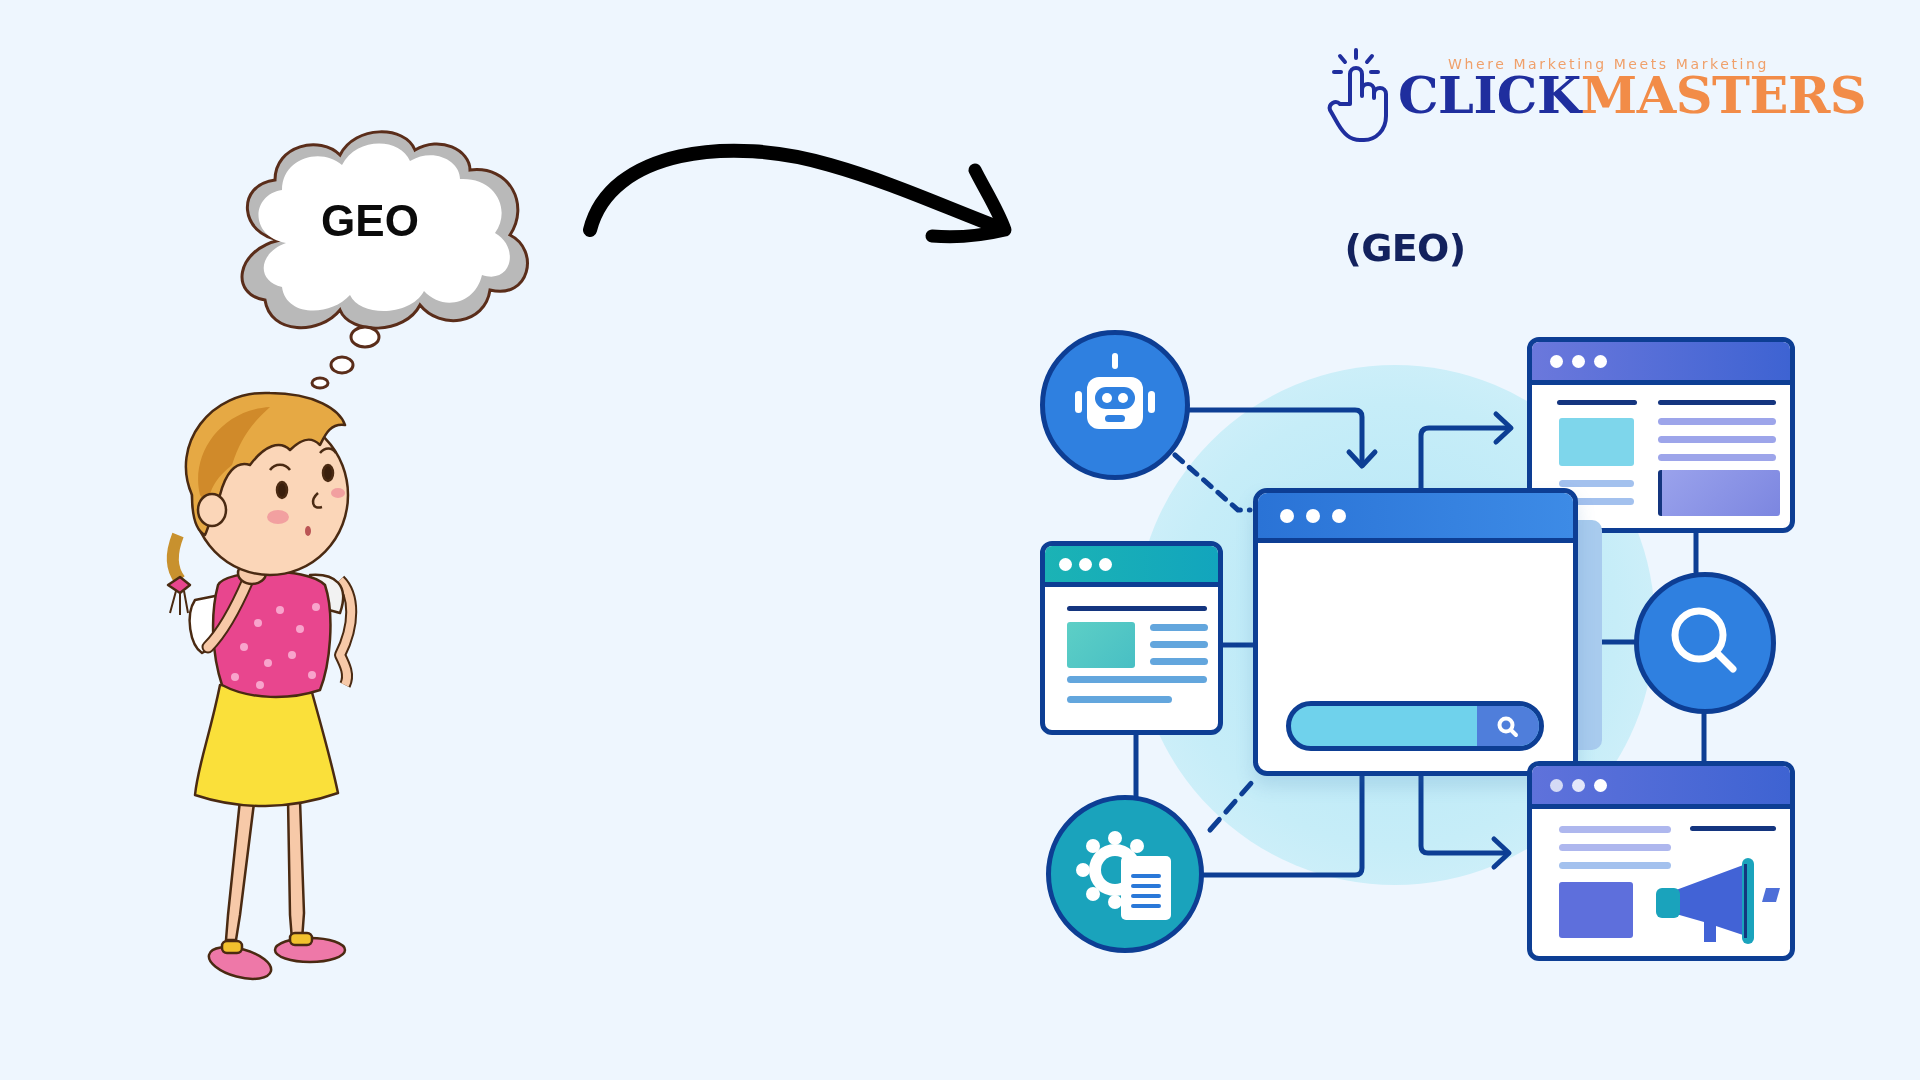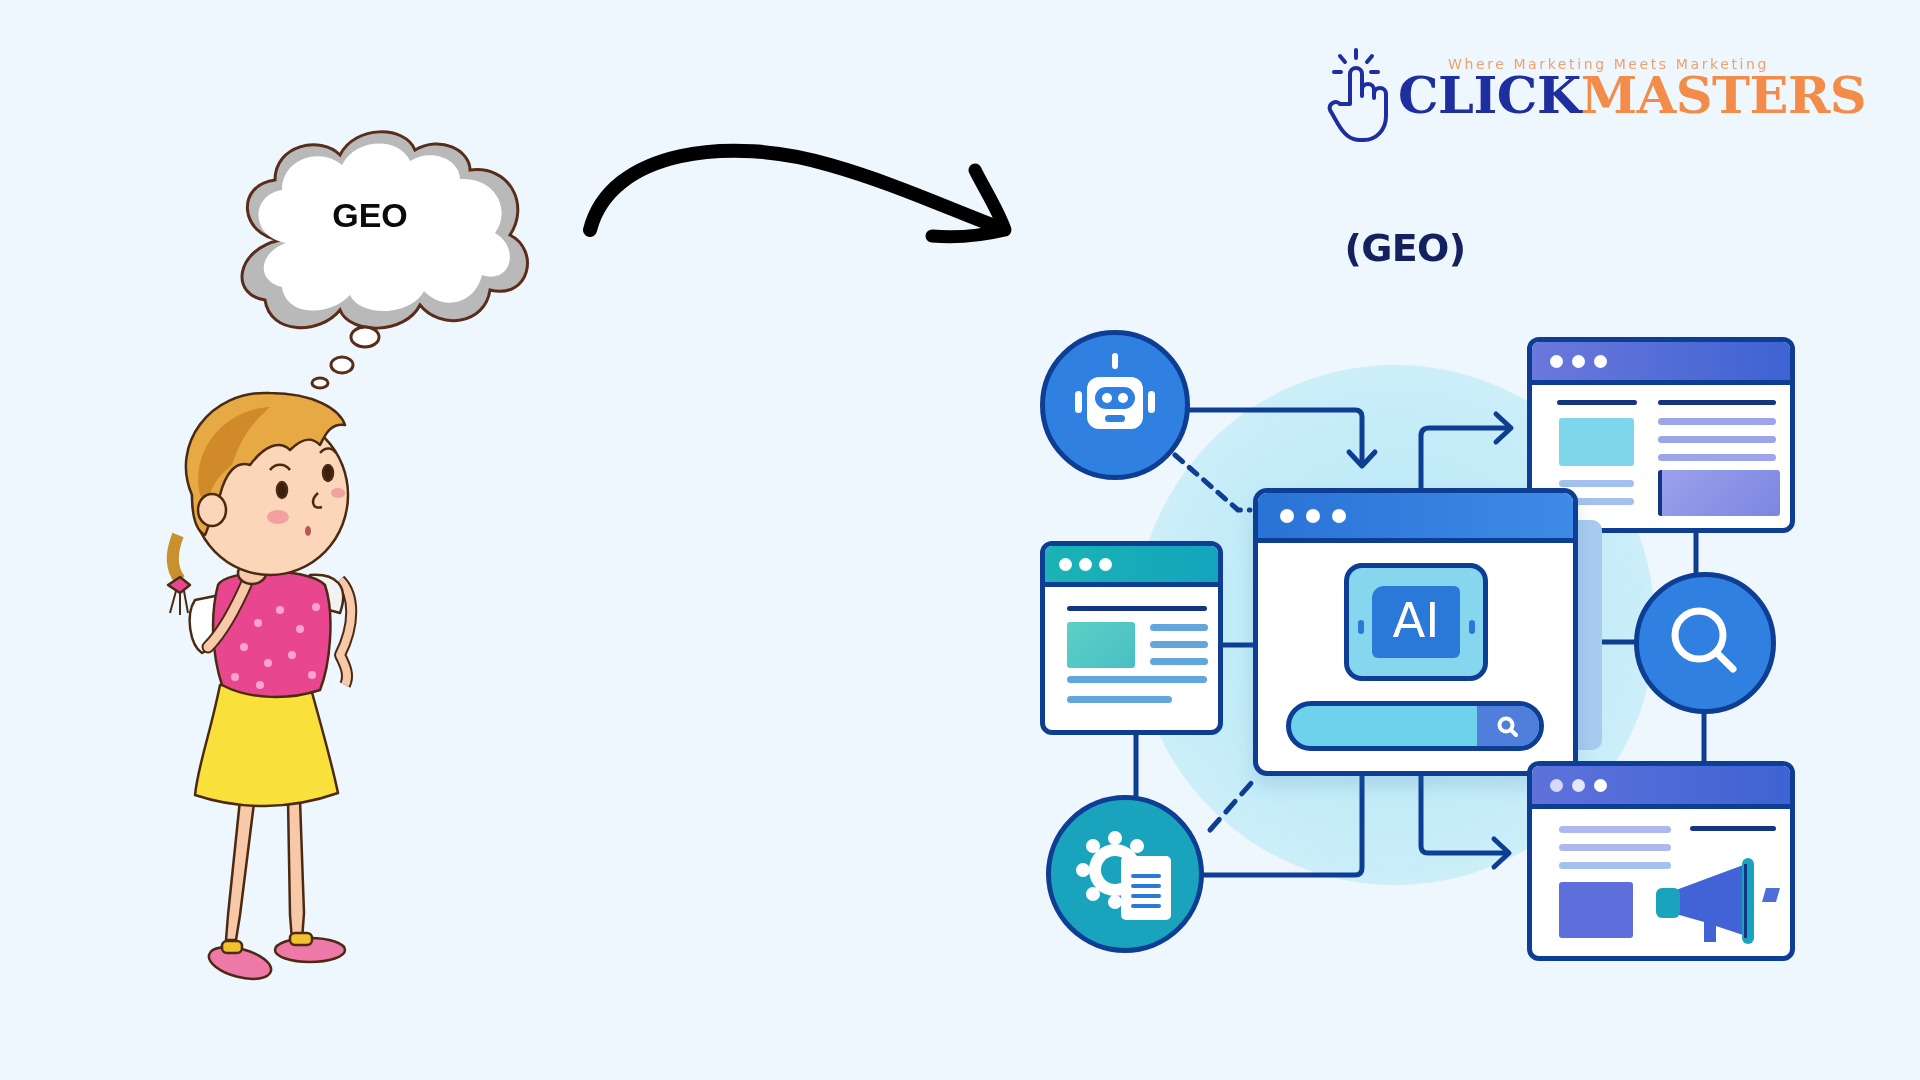--- a/index.html
+++ b/index.html
@@ -12,21 +12,21 @@
      font-size:14px; letter-spacing:2.6px; color:#F0A06A; white-space:nowrap; }
   #logo .brand { position:absolute; left:76px; top:26px; font-family:"DejaVu Serif", serif; font-weight:bold;
      font-size:51px; letter-spacing:-0.5px; white-space:nowrap; line-height:1; }
   #logo .brand .click { color:#1F2E9E; }
   #logo .brand .masters { color:#F28C48; }
   
   #title { left:1030px; top:224px; width:750px; text-align:center; color:#13225E;
      font-family:"DejaVu Sans", sans-serif; font-weight:bold; font-size:38px; line-height:48px; letter-spacing:-0.6px; }
   
   #cloud-text { left:300px; top:196px; width:140px; text-align:center; font-family:"Liberation Sans", sans-serif;
-     font-weight:bold; font-size:34px; color:#0b0b0b; }
+     font-weight:bold; font-size:44px; color:#0b0b0b; }
   
   .win { position:absolute; background:#fff; border:5px solid #0D3E94; border-radius:12px; overflow:hidden; box-sizing:border-box; }
   .win .bar { position:absolute; left:0; right:0; top:0; border-bottom:5px solid #0D3E94; }
   .win .dot { position:absolute; width:13px; height:13px; border-radius:50%; background:#fff; }
   .ln { position:absolute; height:7px; border-radius:4px; }
   .blk { position:absolute; border-radius:3px; }
   .circle { position:absolute; border-radius:50%; border:5px solid #0D3E94; box-sizing:border-box; }
 </style>
 </head>
 <body>
@@ -207,26 +207,20 @@
 
   <div class="abs" style="left:1560px;top:520px;width:42px;height:230px;background:#A8CBEE;border-radius:0 10px 10px 0;"></div>
 
   <div class="win" style="left:1253px;top:488px;width:325px;height:288px;border-radius:14px;box-shadow:0 10px 18px rgba(60,120,180,0.18);">
     <div class="bar" style="height:45px;background:linear-gradient(90deg,#2A73D6,#3D8BE6);">
       <span class="dot" style="left:22px;top:16px;width:14px;height:14px"></span>
       <span class="dot" style="left:48px;top:16px;width:14px;height:14px"></span>
       <span class="dot" style="left:74px;top:16px;width:14px;height:14px"></span>
     </div>
 
-    <div class="abs" style="left:86px;top:70px;width:144px;height:118px;border:5px solid #0D3E94;border-radius:18px;background:#86D6EE;box-sizing:border-box;">
-      <div class="abs" style="left:23px;top:18px;width:88px;height:72px;background:#2A78D8;border-radius:12px 6px 6px 6px;"></div>
-      <div class="abs" style="left:9px;top:52px;width:6px;height:14px;border-radius:3px;background:#2A78D8"></div>
-      <div class="abs" style="left:120px;top:52px;width:6px;height:14px;border-radius:3px;background:#2A78D8"></div>
-      <div class="abs" style="left:23px;top:22px;width:88px;text-align:center;color:#fff;font-family:'DejaVu Sans',sans-serif;font-size:48px;line-height:60px;">AI</div>
-    </div>
 
     <div class="abs" style="left:28px;top:208px;width:258px;height:50px;border:5px solid #0D3E94;border-radius:26px;background:#6FD2EC;overflow:hidden;box-sizing:border-box;">
       <div class="abs" style="right:0;top:0;width:62px;height:40px;background:#4F7EDB;">
         <svg class="abs" style="left:18px;top:8px" width="26" height="26" viewBox="0 0 26 26">
           <circle cx="11" cy="11" r="6.5" fill="none" stroke="#fff" stroke-width="4"></circle>
           <line x1="16" y1="16" x2="21" y2="21" stroke="#fff" stroke-width="4" stroke-linecap="round"></line>
         </svg>
       </div>
     </div>
   </div>

